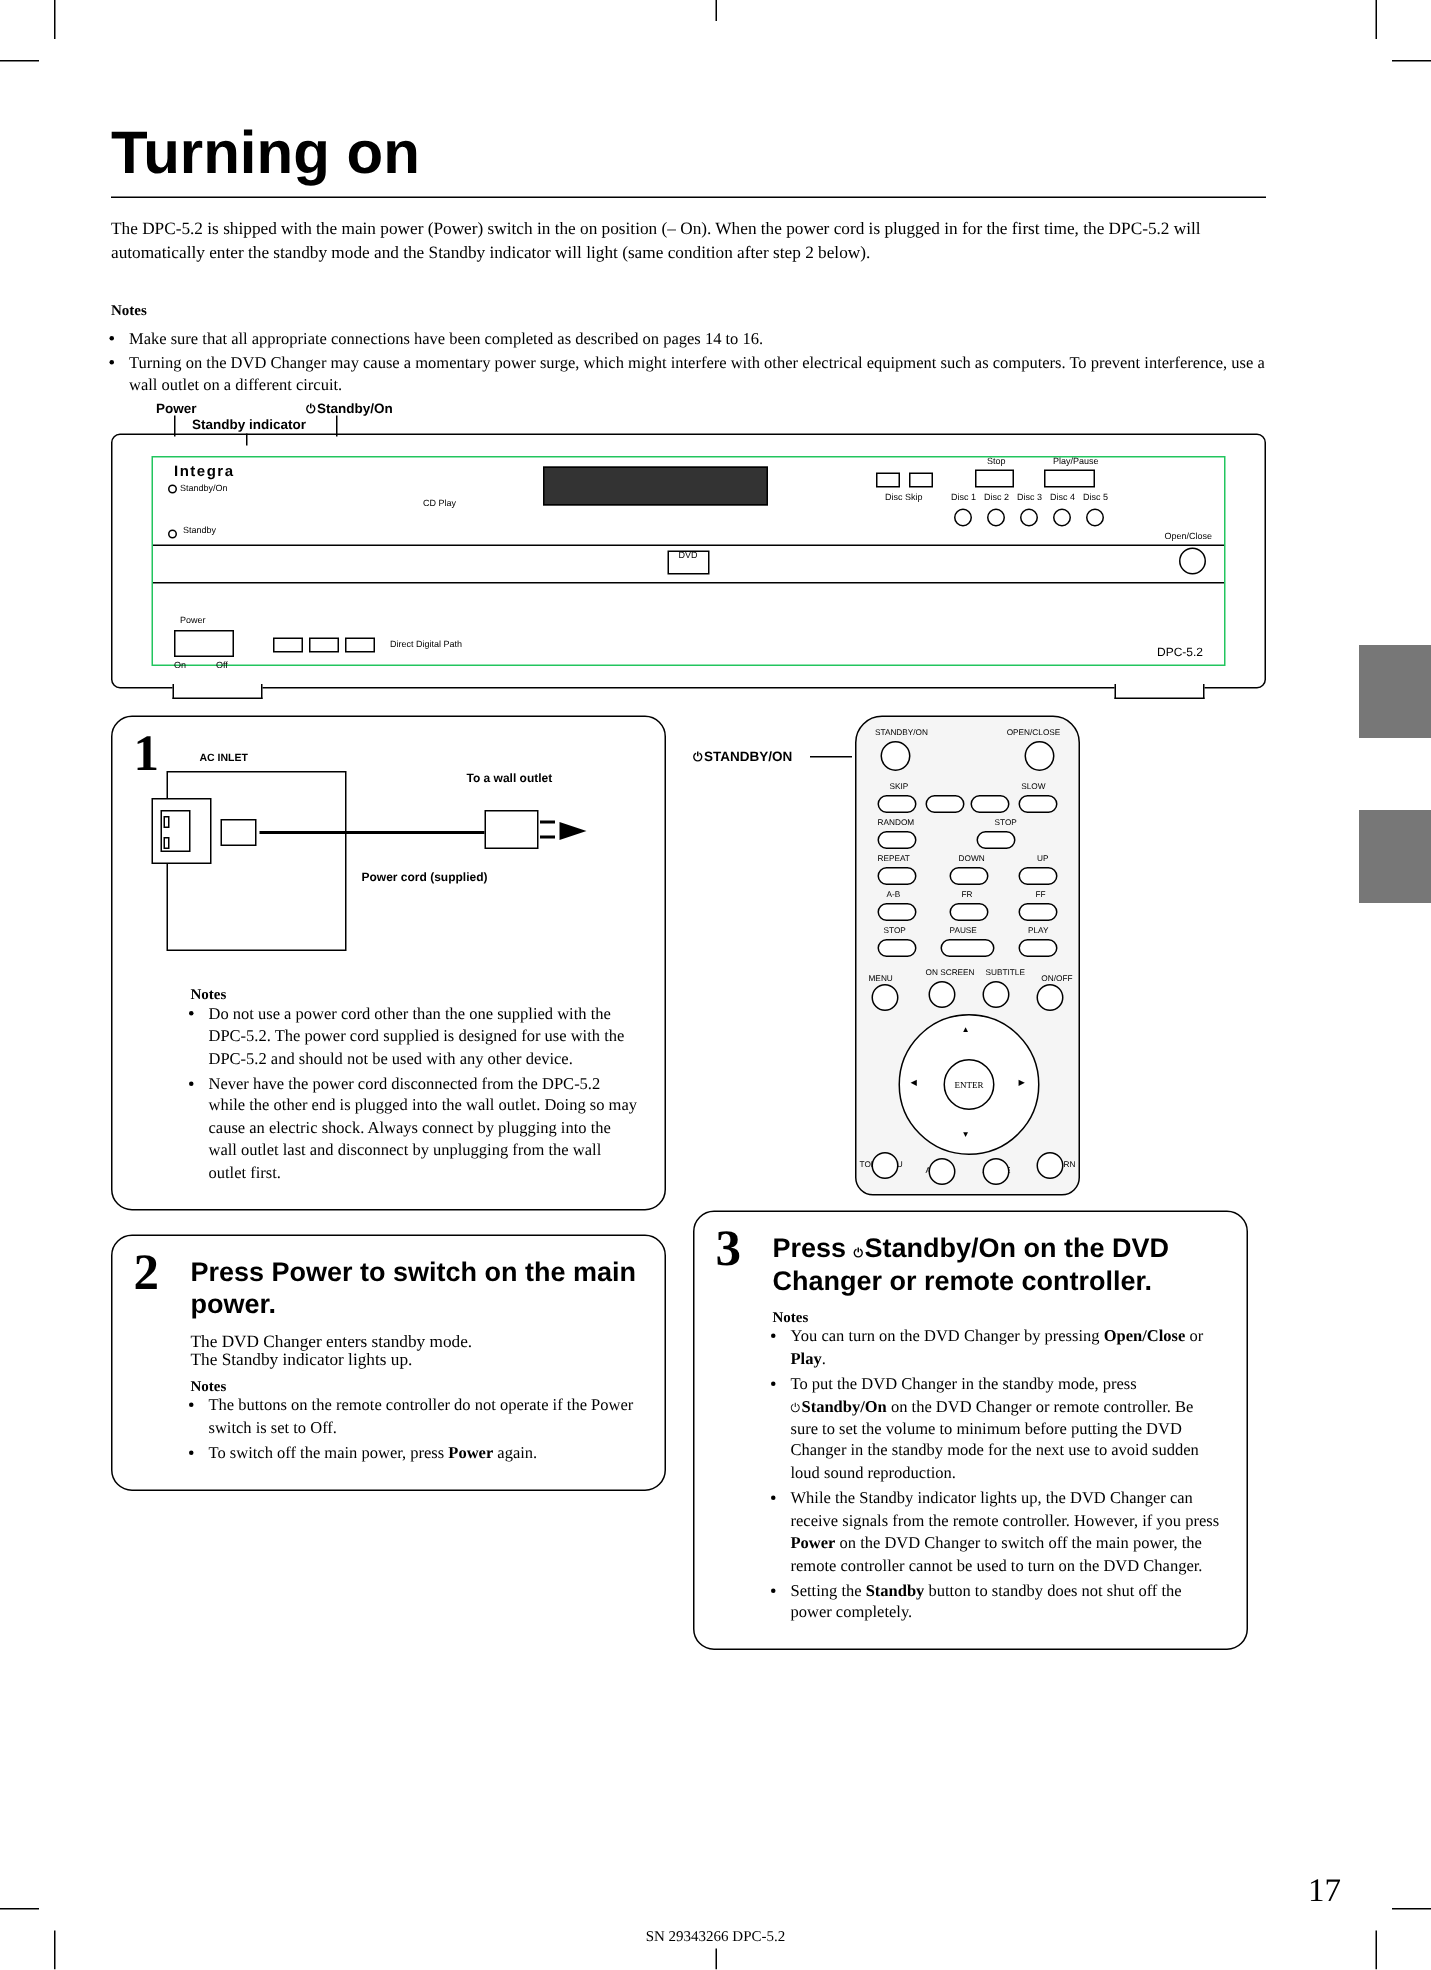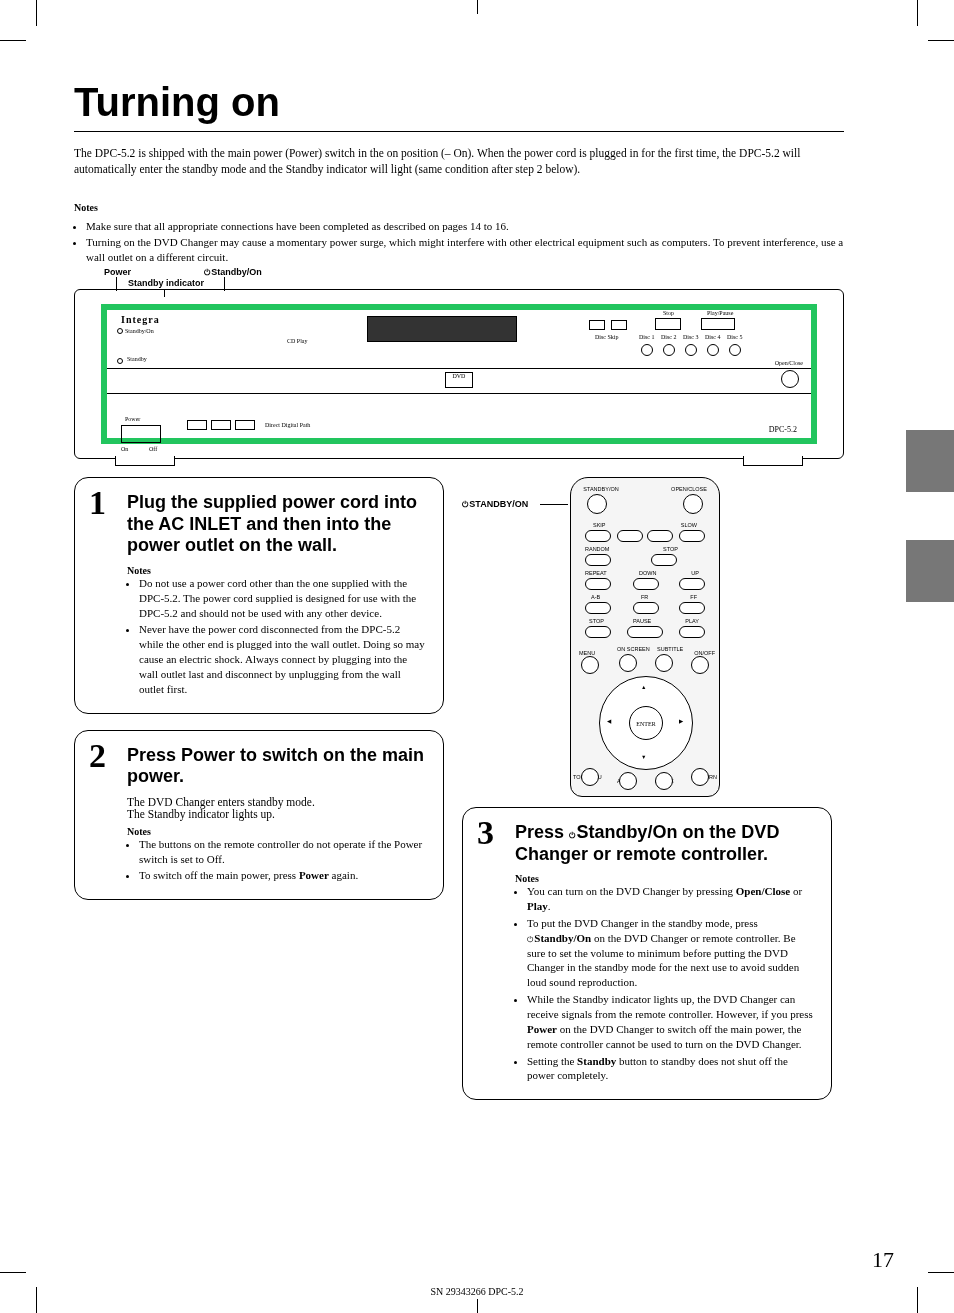--- a/index.html
+++ b/index.html
@@ -48,21 +48,21 @@
   .device-labels { font-family: Arial, sans-serif; font-weight: bold; font-size: 9px; position: relative; height: 20px; }
   .dl-power { position: absolute; left: 30px; top: 0; }
   .dl-standby { position: absolute; left: 130px; top: 0; }
   .dl-indicator { position: absolute; left: 54px; top: 11px; }
 
   .device-box {
     border: 1px solid #000; border-radius: 6px; width: 100%; height: 170px;
     position: relative; margin-top: 2px; margin-bottom: 18px;
     font-family: Arial, sans-serif;
   }
-  .device-inner { position:absolute; top:14px; left:26px; right:26px; bottom:14px; border:6px solid #22c55e;font-family:Liberation Serif, serif; }
+  .device-inner { position:absolute; top:14px; left:26px; right:26px; bottom:14px; border:1px solid #22c55e; }
   .brand { position:absolute; top:4px; left:14px; font-size:10px; font-weight:bold; letter-spacing:1px; }
   .disp { position:absolute; top:6px; left:260px; width:150px; height:26px; border:1px solid #000; background:#333; }
   .tray { position:absolute; top:58px; left:0; right:0; height:26px; border-top:1px solid #000; border-bottom:1px solid #000; }
   .dvd-logo { position:absolute; top:62px; left:48%; width:28px; height:16px; border:1px solid #000; font-size:6px; text-align:center; line-height:7px; }
   .btn-sq { border:1px solid #000; width:16px; height:10px; position:absolute; }
   .btn-circ { border:1.5px solid #000; border-radius:50%; width:12px; height:12px; position:absolute; }
   .oc-btn { border:1.5px solid #000; border-radius:50%; width:18px; height:18px; position:absolute; top:60px; right:12px; }
   .model { position:absolute; bottom:4px; right:14px; font-size:8px; }
   .tiny { font-size:6px; position:absolute; }
   .foot-block { position:absolute; bottom:-8px; width:60px; height:10px; border:1px solid #000; border-top:none; background:#fff;}
@@ -209,21 +209,37 @@
     </div>
     <div class="foot-block foot-l"></div>
     <div class="foot-block foot-r"></div>
   </div>
 
   <div class="lower">
     <div class="lcol">
 
       <div class="step-box">
         <div class="step-num">1</div>
-        <div class="step-head">Plug the supplied power cord into the AC INLET and then into the power outlet on the wall.</div>
+        <div class="plug-diagram">
+          <div class="ac-box"></div>
+          <span class="ac-label">AC INLET</span>
+          <div class="ac-inlet-box"></div>
+          <div class="ac-inlet-inner"></div>
+          <div class="ac-slot1"></div>
+            <div class="ac-slot2"></div>
+          <div class="plug-conn"></div>
+          <div class="cord"></div>
+          <div class="plug-head">
+            <div class="prong" style="top:6px;"></div>
+            <div class="prong" style="top:16px;"></div>
+          </div>
+          <div class="arrow-r"></div>
+          <span class="pd-label pd-wall">To a wall outlet</span>
+          <span class="pd-label pd-cord">Power cord (supplied)</span>
+        </div>
         <div class="step-body">
           <p class="notes-hdr">Notes</p>
           <ul class="notes">
             <li>Do not use a power cord other than the one supplied with the DPC-5.2. The power cord supplied is designed for use with the DPC-5.2 and should not be used with any other device.</li>
             <li>Never have the power cord disconnected from the DPC-5.2 while the other end is plugged into the wall outlet. Doing so may cause an electric shock. Always connect by plugging into the wall outlet last and disconnect by unplugging from the wall outlet first.</li>
           </ul>
         </div>
       </div>
 
       <div class="step-box">

